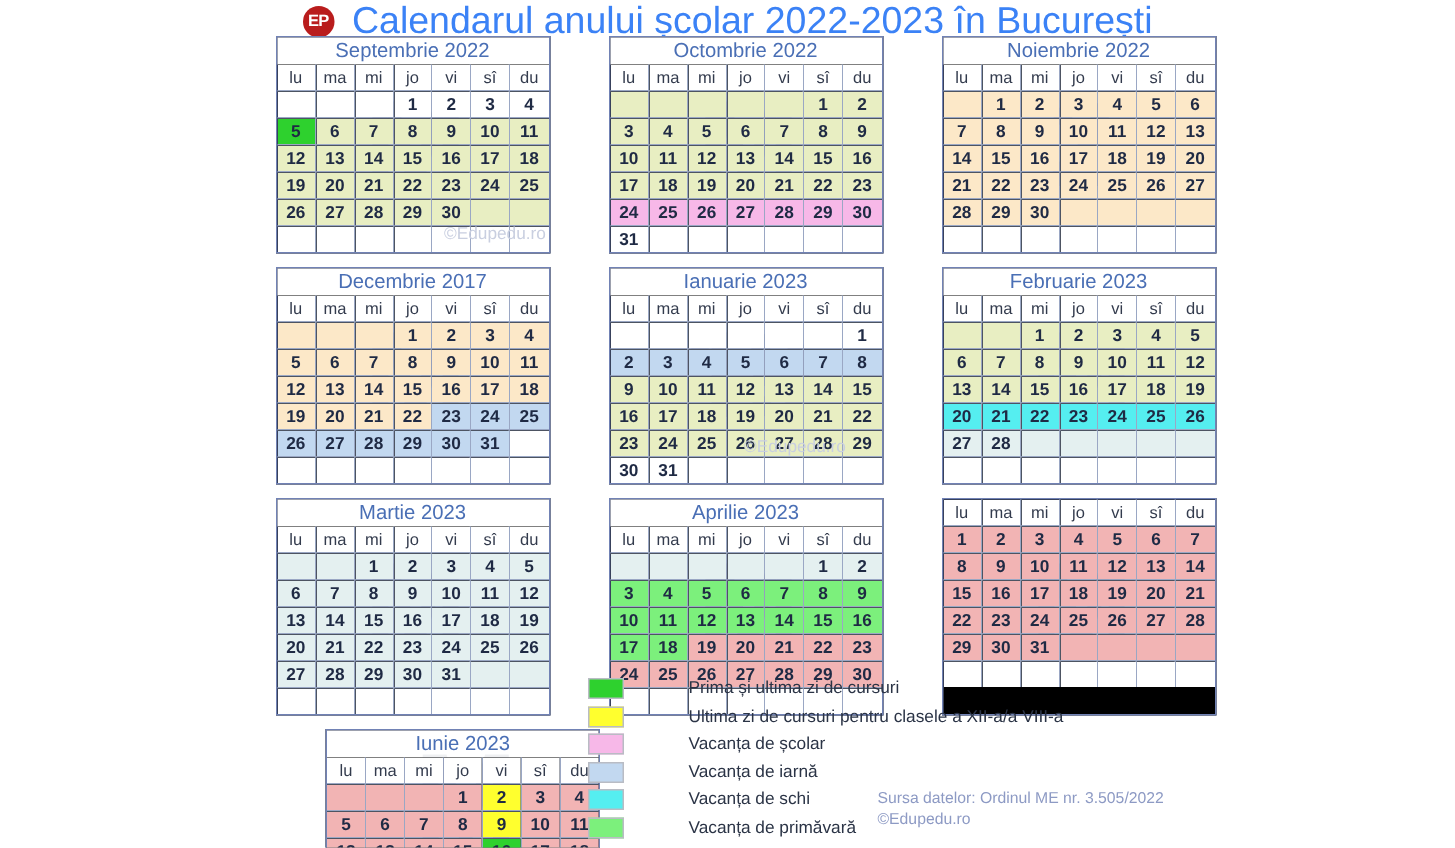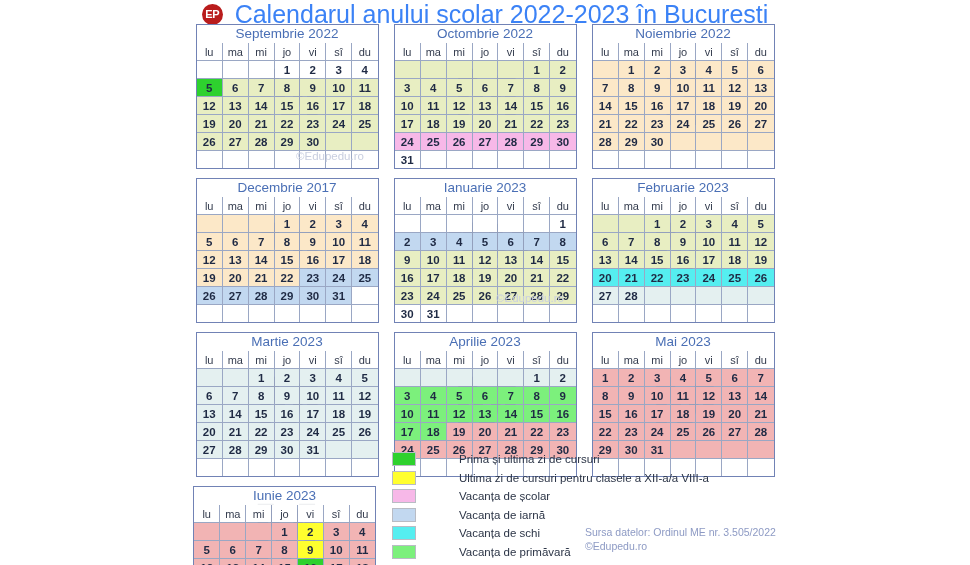--- a/index.html
+++ b/index.html
@@ -60,20 +60,21 @@
     margin-bottom: 9px;
   }
   .cal-row.row-last { justify-content: flex-start; padding-left: 193px; }
 
   .month {
     width: 183px;
     border: 1px solid #7182b5;
     background: #000000;
     box-sizing: border-box;
     position: relative;
+    margin-left: 24px;
   }
   .month-title {
     text-align: center;
     font-size: 13.5px;
     color: #4a6fb5;
     padding: 1px 0 2px 0;
     background: #ffffff;
     white-space: nowrap;
   }
   table.cal {
@@ -778,21 +779,20 @@
               <td class="bg-none"></td>
               <td class="bg-none"></td>
               <td class="bg-none"></td>
               <td class="bg-none"></td>
             </tr>
           </tbody>
         </table>
       </div>
       <div class="month">
         <div class="wm">M</div>
-        <div class="month-title">Mai 2023</div>
         <table class="cal">
           <thead>
             <tr>
               <th>lu</th>
               <th>ma</th>
               <th>mi</th>
               <th>jo</th>
               <th>vi</th>
               <th>sî</th>
               <th>du</th>

